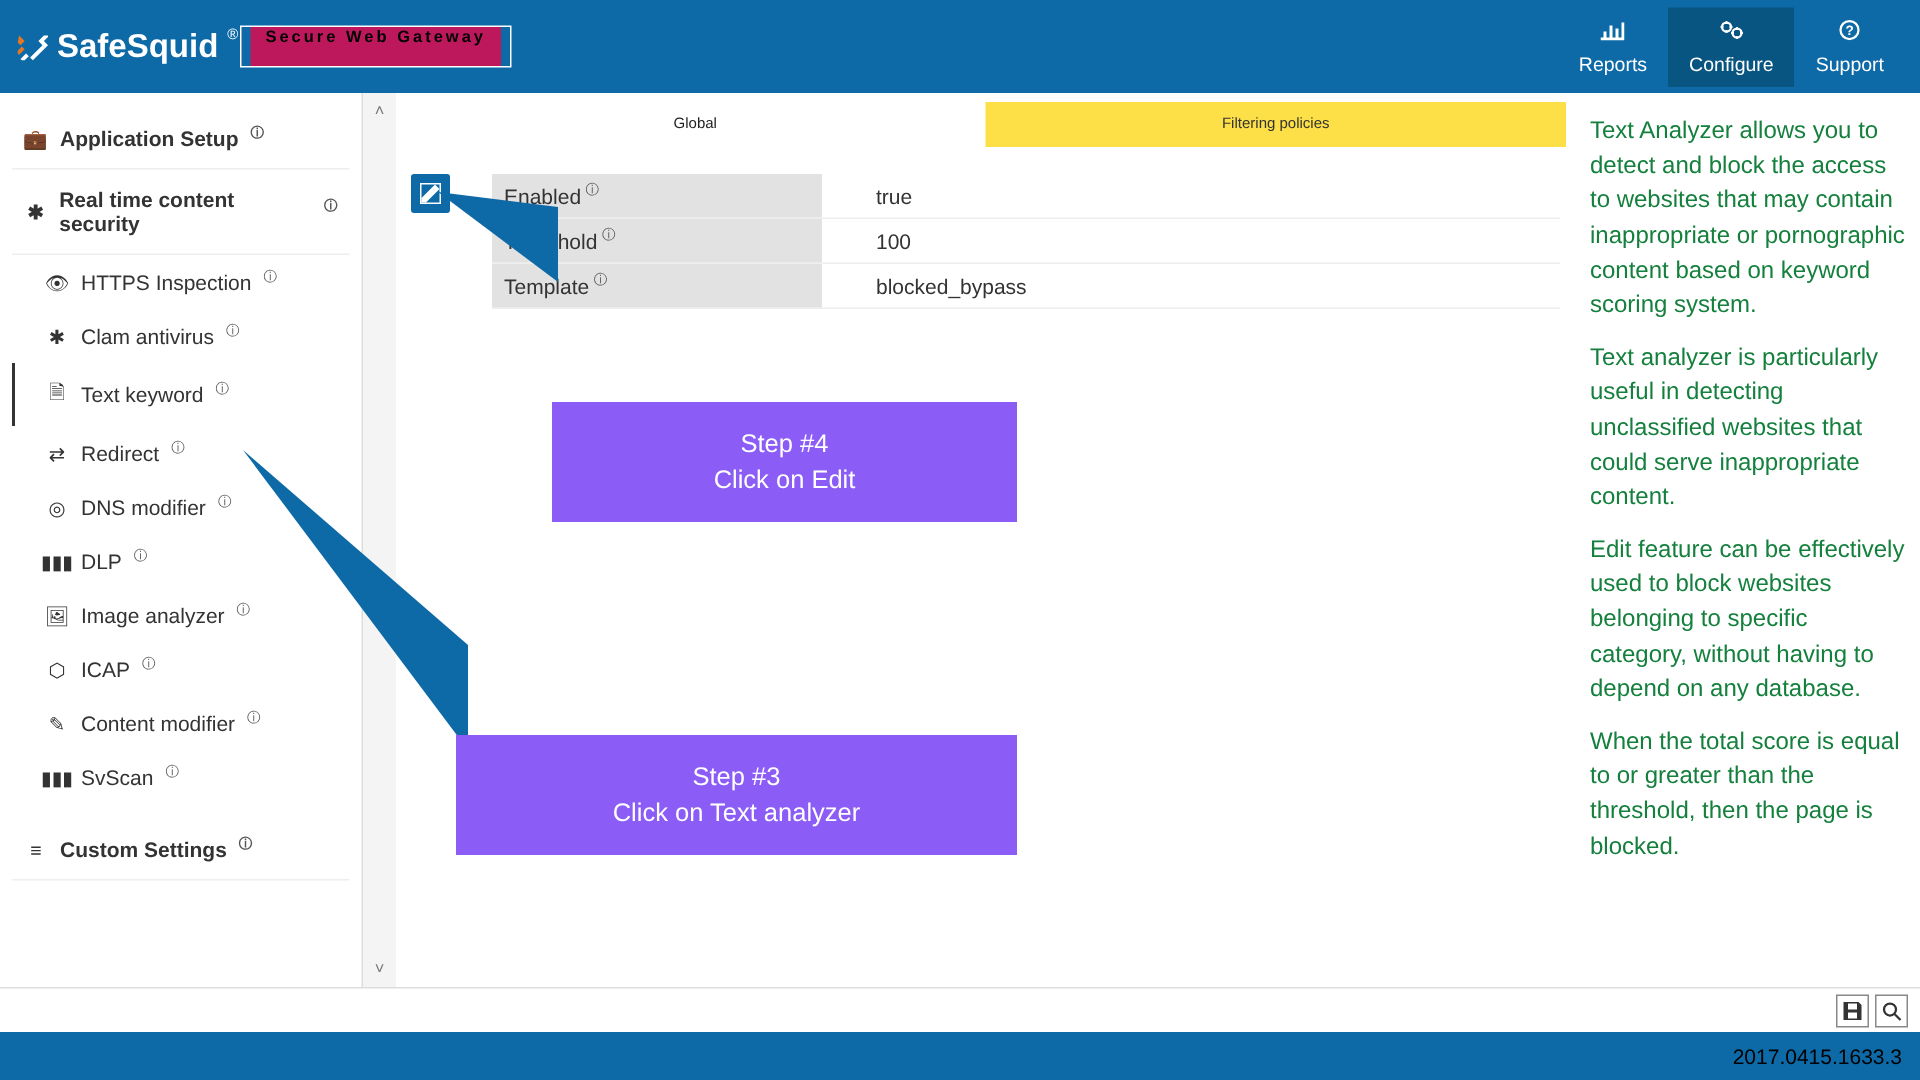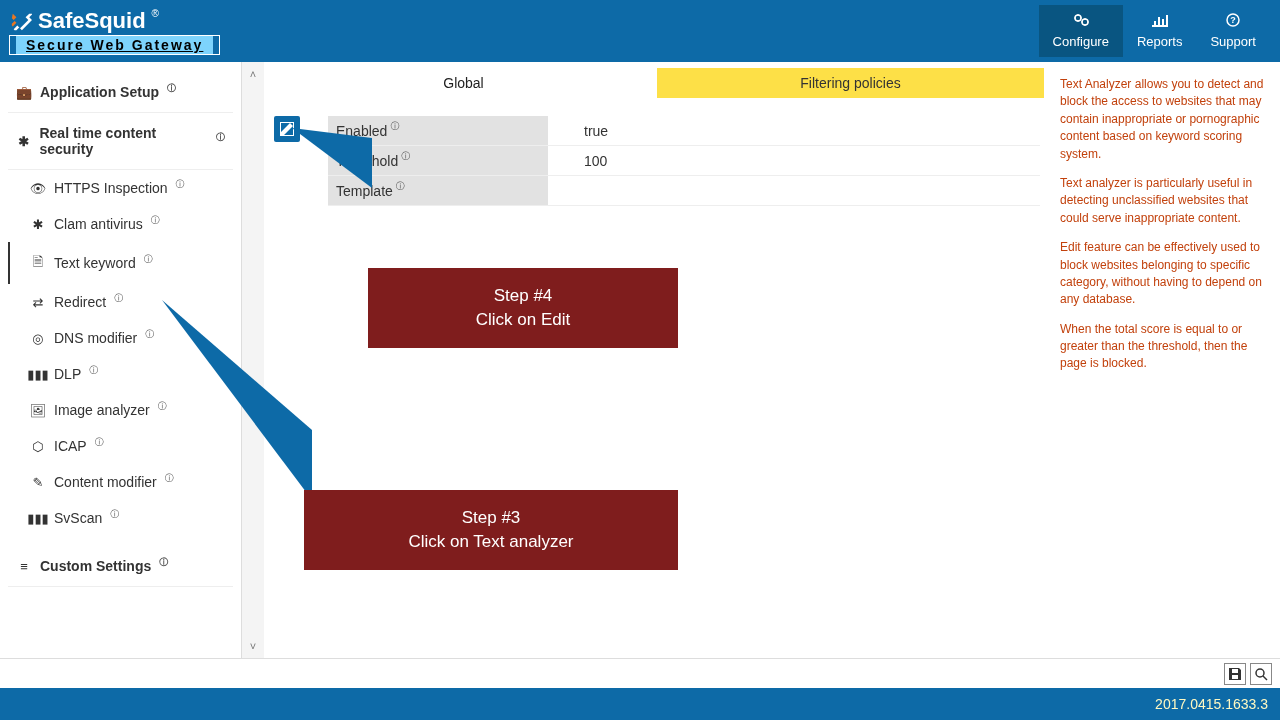--- a/index.html
+++ b/index.html
@@ -1,69 +1,69 @@
 <!DOCTYPE html>
 <html><head>
 <meta charset="utf-8">
 <style>
 * { box-sizing: border-box; margin: 0; padding: 0; }
 body { font-family: Arial, sans-serif; font-size: 13px; color: #333; background: #fff; width: 1280px; height: 720px; overflow: hidden; position: relative; }
 
 
 .header { background: #0d6aa7; height: 62px; display: flex; align-items: center; justify-content: space-between; padding: 0 10px; }
-.logo-area { display: flex; flex-direction: column; gap: 2px; }
+.logo-area { display: flex; flex-direction: row; gap: 2px; }
 .logo-row { display: flex; align-items: center; gap: 6px; }
 .logo-icon { width: 22px; height: 22px; }
 .logo-text { color: #fff; font-size: 22px; font-weight: bold; }
 .logo-reg { color: #fff; font-size: 10px; position: relative; top: -8px; }
-.tagline { background: #7dd3fc; color: #000; font-size: 14px; letter-spacing: 2px; padding: 1px 10px; font-weight: bold; border-left: 6px solid #0d6aa7; border-right: 6px solid #0d6aa7; outline: 1px solid #fff; text-decoration: underline; }
+.tagline { background: #be185d; color: #000; font-size: 11px; letter-spacing: 2px; padding: 1px 10px; font-weight: bold; border-left: 6px solid #0d6aa7; border-right: 6px solid #0d6aa7; outline: 1px solid #fff; }
 .header-actions { display: flex; gap: 0; }
 .header-btn { color: #fff; text-align: center; padding: 8px 14px; cursor: pointer; font-size: 13px; }
 .header-btn.active { background: #095581; }
 .header-btn .icon { display: block; font-size: 16px; margin-bottom: 3px; }
 
 
 .layout { display: flex; height: 596px; }
 .sidebar { width: 242px; background: #fff; border-right: 1px solid #ddd; padding: 10px 8px; overflow: hidden; }
 .scroll-gutter { width: 22px; background: #f4f4f4; display: flex; flex-direction: column; justify-content: space-between; align-items: center; padding: 6px 0; color: #777; font-size: 11px; }
 .main { flex: 1; display: flex; flex-direction: column; background: #fff; }
-.info-panel { width: 230px; padding: 14px 10px; font-size: 12px; line-height: 1.45; color: #c2410c; }
+.info-panel { width: 230px; padding: 14px 10px; font-size: 16px; line-height: 1.45; color: #15803d; }
 .info-panel p { margin-bottom: 12px; }
 
 
 .sb-group { font-weight: bold; font-size: 14px; padding: 12px 8px; display: flex; align-items: center; gap: 8px; border-bottom: 1px solid #eee; cursor: pointer; }
 .sb-item { font-size: 14px; padding: 10px 8px 10px 20px; display: flex; align-items: center; gap: 8px; cursor: pointer; border-left: 2px solid transparent; }
 .sb-item.active { border-left: 2px solid #333; }
 .sb-icon { width: 16px; display: inline-flex; justify-content: center; font-size: 13px; color: #333; }
 .info-sup { font-size: 9px; color: #555; position: relative; top: -4px; }
 
 
 .tabs { display: flex; height: 30px; margin: 6px 6px 0 6px; }
-.tab { flex: 1; text-align: center; line-height: 30px; font-size: 14px; cursor: pointer; }
+.tab { flex: 1; text-align: center; line-height: 30px; font-size: 10px; cursor: pointer; }
 .tab.inactive { background: #fde047; color: #333; }
 .tab.active-tab { background: #fff; color: #222; }
 
 
 .content { padding: 18px 10px; position: relative; }
 .edit-btn { position: absolute; left: 10px; top: 18px; width: 26px; height: 26px; background: #0d6aa7; color: #fff; display: flex; align-items: center; justify-content: center; cursor: pointer; border-radius: 2px; }
 .rows { margin-left: 42px; padding-left: 12px; }
 .row { display: flex; border-bottom: 1px solid #eee; height: 30px; align-items: center; }
 .row-label { width: 220px; background: #e2e2e2; height: 100%; display: flex; align-items: center; padding-left: 8px; font-size: 14px; }
 .row-label .info-sup { margin-left: 3px; }
 .row-value { flex: 1; padding-left: 8px; font-size: 14px; margin-left: 28px; }
 
 
-.callout { position: absolute; background: #7f1d1d; color: #fff; padding: 16px 30px; text-align: center; font-size: 17px; line-height: 1.4; }
+.callout { position: absolute; background: #8b5cf6; color: #fff; padding: 16px 30px; text-align: center; font-size: 17px; line-height: 1.4; }
 .callout .step { display: block; }
 
 
 .footer { position: absolute; bottom: 0; left: 0; right: 0; height: 62px; }
 .footer-top { height: 30px; background: #fff; border-top: 1px solid #ddd; display: flex; justify-content: flex-end; align-items: center; padding-right: 8px; gap: 4px; }
 .foot-icon { width: 22px; height: 22px; border: 1px solid #888; display: flex; align-items: center; justify-content: center; font-size: 14px; cursor: pointer; }
-.footer-bar { height: 32px; background: #0d6aa7; color: #fef9c3; display: flex; justify-content: flex-end; align-items: center; padding-right: 12px; font-size: 14px; }
+.footer-bar { height: 32px; background: #0d6aa7; color: #000000; display: flex; justify-content: flex-end; align-items: center; padding-right: 12px; font-size: 14px; }
 
 
 .pointer4 { position: absolute; left: 292px; top: 128px; }
 .pointer4 svg { display: block; }
 .pointer3 { position: absolute; left: 162px; top: 300px; }
 </style>
 </head>
 <body>
 
 <div class="header">
@@ -74,37 +74,37 @@
             <path fill="#fff" d="M21 4l-4 4 3 3-9 9-3-3-4 4 1 1h2l3-3 3 3 11-11-3-3 4-4z"></path>
             <path fill="#e87722" d="M3 4l4 4-3 3 3 3-4 4-1-1v-2l3-3-3-3 1-5z"></path>
           </svg>
       </span>
       <span class="logo-text">SafeSquid</span>
       <span class="logo-reg">®</span>
     </div>
     <span class="tagline">Secure Web Gateway</span>
   </div>
   <div class="header-actions">
+    <div class="header-btn">
+      <span class="icon">
+        <svg width="16" height="14" viewBox="0 0 16 14">
+            <path fill="#fff" d="M0 12h16v2H0zM2 8h2v4H2zM6 4h2v8H6zM10 6h2v6h-2zM14 2h2v10h-2z"></path>
+          </svg>
+      </span>
+      <span>Reports</span>
+    </div>
     <div class="header-btn active">
       <span class="icon">
         <svg width="16" height="14" viewBox="0 0 16 14">
             <circle cx="5" cy="5" r="3" fill="none" stroke="#fff" stroke-width="1.5"></circle>
             <circle cx="12" cy="9" r="3" fill="none" stroke="#fff" stroke-width="1.5"></circle>
             <path stroke="#fff" stroke-width="1.2" d="M5 1v2M5 7v2M1 5h2M7 5h2M12 5v2M12 11v2M8 9h2M14 9h2"></path>
           </svg>
       </span>
       <span>Configure</span>
-    </div>
-    <div class="header-btn">
-      <span class="icon">
-        <svg width="16" height="14" viewBox="0 0 16 14">
-            <path fill="#fff" d="M0 12h16v2H0zM2 8h2v4H2zM6 4h2v8H6zM10 6h2v6h-2zM14 2h2v10h-2z"></path>
-          </svg>
-      </span>
-      <span>Reports</span>
     </div>
     <div class="header-btn">
       <span class="icon">
         <svg width="16" height="14" viewBox="0 0 16 14">
             <circle cx="8" cy="7" r="6" fill="none" stroke="#fff" stroke-width="1.5"></circle>
             <text x="8" y="10" text-anchor="middle" fill="#fff" font-size="9" font-weight="bold">?</text>
           </svg>
       </span>
       <span>Support</span>
     </div>
@@ -213,20 +213,21 @@
               <span>Threshold</span>
               <span class="info-sup"> ⓘ</span>
             </div>
           <div class="row-value">100</div>
         </div>
         <div class="row">
           <div class="row-label">
               <span>Template</span>
               <span class="info-sup"> ⓘ</span>
             </div>
+          <div class="row-value">blocked_bypass</div>
         </div>
       </div>
     </div>
   </div>
 
   <div class="info-panel">
     <p>Text Analyzer allows you to detect and block the access to websites that may contain inappropriate or pornographic content based on keyword scoring system.</p>
     <p>Text analyzer is particularly useful in detecting unclassified websites that could serve inappropriate content.</p>
     <p>Edit feature can be effectively used to block websites belonging to specific category, without having to depend on any database.</p>
     <p>When the total score is equal to or greater than the threshold, then the page is blocked.</p>

